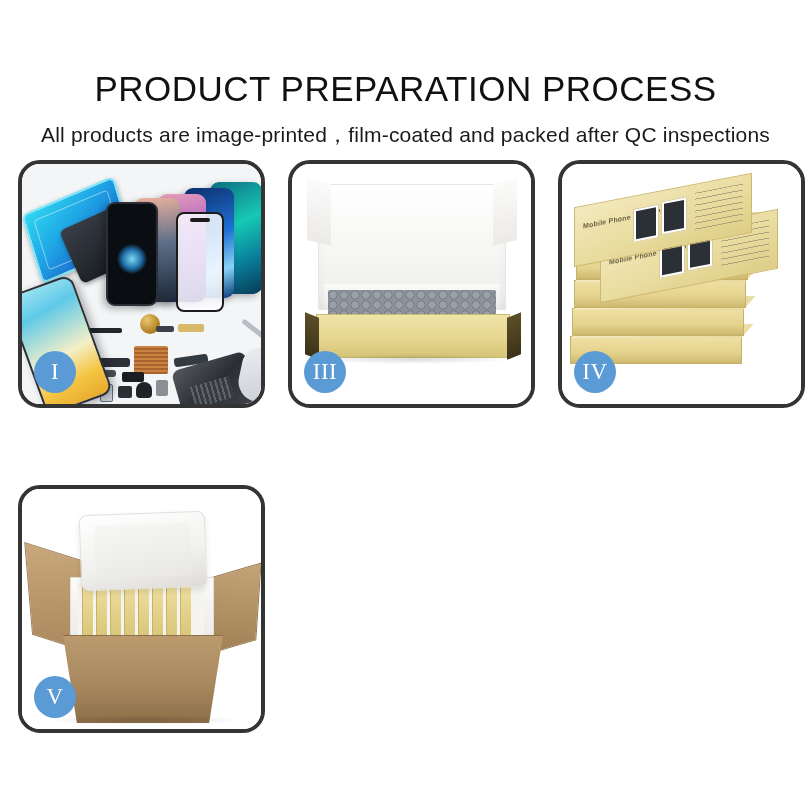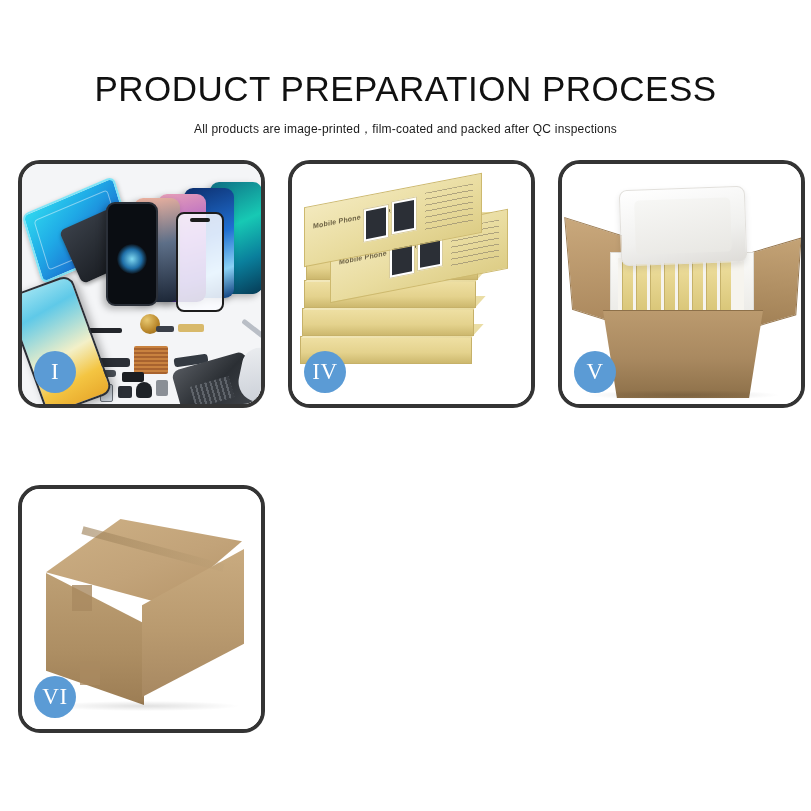--- a/index.html
+++ b/index.html
@@ -29,21 +29,21 @@
     font-size: 35px;
     font-weight: 400;
     letter-spacing: 0.5px;
     color: #111111;
     line-height: 1.05;
     font-family: "Liberation Sans", sans-serif;
   }
   .page-subtitle {
     margin: 0;
     padding-top: 13px;
-    font-size: 12px;
+    font-size: 21px;
     font-weight: 400;
     color: #1a1a1a;
     letter-spacing: 0.2px;
     font-family: "Liberation Sans", sans-serif;
   }
 
   
   .grid {
     position: absolute;
     left: 18px;
@@ -450,20 +450,31 @@
         <span class="pt backcover"></span>
         <span class="pt tool1"></span>
         <span class="pt tool2"></span>
         <span class="pt hand"></span>
       </div>
     </div>
     <div class="badge">I</div>
   </div>
 
 
+  <div class="panel">
+    <div class="panel-canvas">
+      <div class="p3-bg"></div>
+      <div class="p3-lid"></div>
+      <div class="p3-foam"></div>
+      <div class="p3-bubble"></div>
+      <div class="p3-base"></div>
+      <div class="p3-shadow"></div>
+    </div>
+    <div class="badge">III</div>
+  </div>
 
   <div class="panel">
     <div class="panel-canvas">
       <div class="p4-bg"></div>
       <div class="p4-stack">
         <div class="bx b1"></div>
         <div class="bx b2"></div>
         <div class="bx b3"></div>
         <div class="bx b4"></div>
         <div class="bx b5"></div>
@@ -510,27 +521,14 @@
         <span style="left:88px"></span>
           <span style="left:102px"></span>
       </div>
       <div class="p5-foamLid"></div>
       <div class="p5-carton"></div>
       <div class="p5-shadow"></div>
     </div>
     <div class="badge">V</div>
   </div>
 
-  <div class="panel">
-    <div class="panel-canvas">
-      <div class="p6-bg"></div>
-      <div class="p6-face-top"></div>
-      <div class="p6-face-left"></div>
-      <div class="p6-face-right"></div>
-      <div class="p6-seam"></div>
-      <div class="p6-tape1"></div>
-      <div class="p6-tape2"></div>
-      <div class="p6-shadow"></div>
-    </div>
-    <div class="badge">VI</div>
-  </div>
 
 </div>
 
 </body></html>

